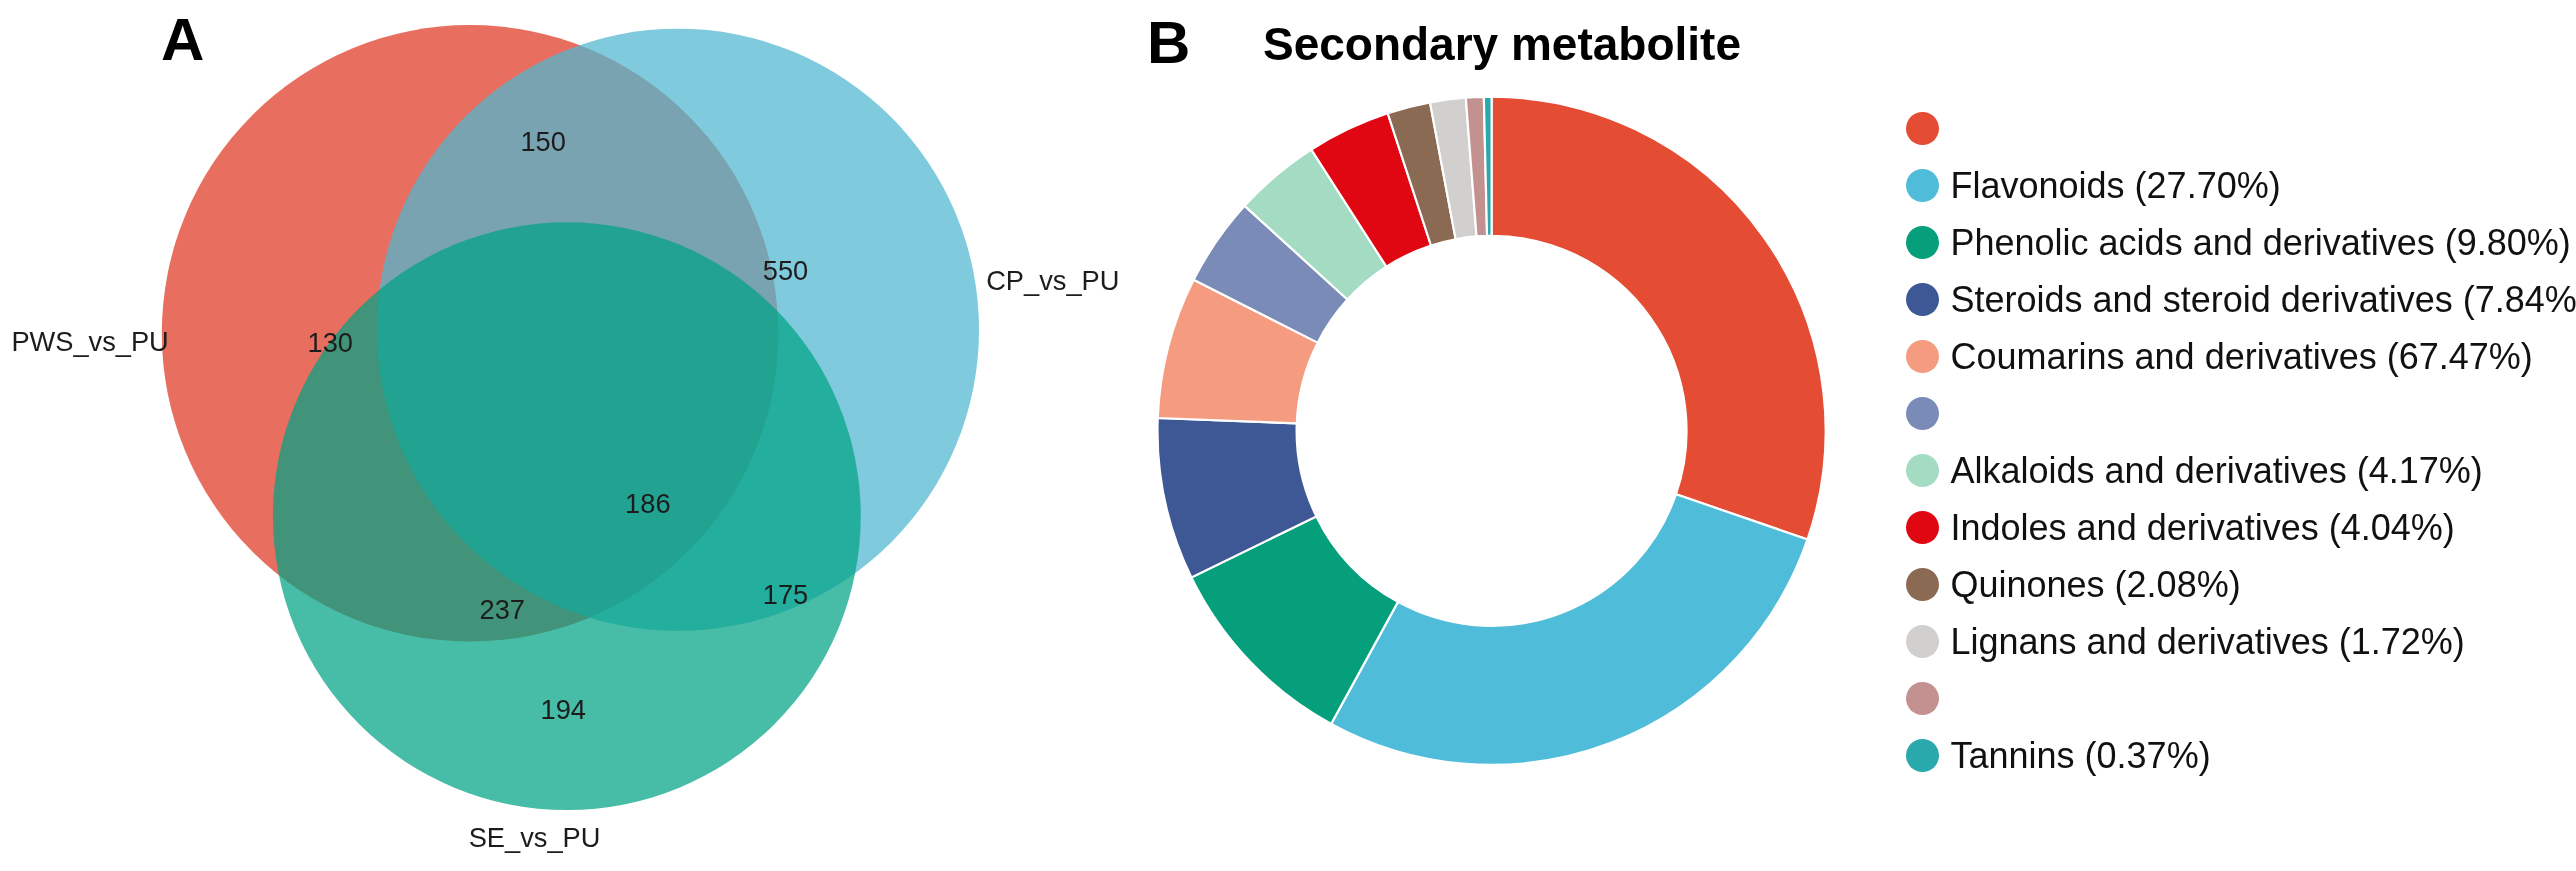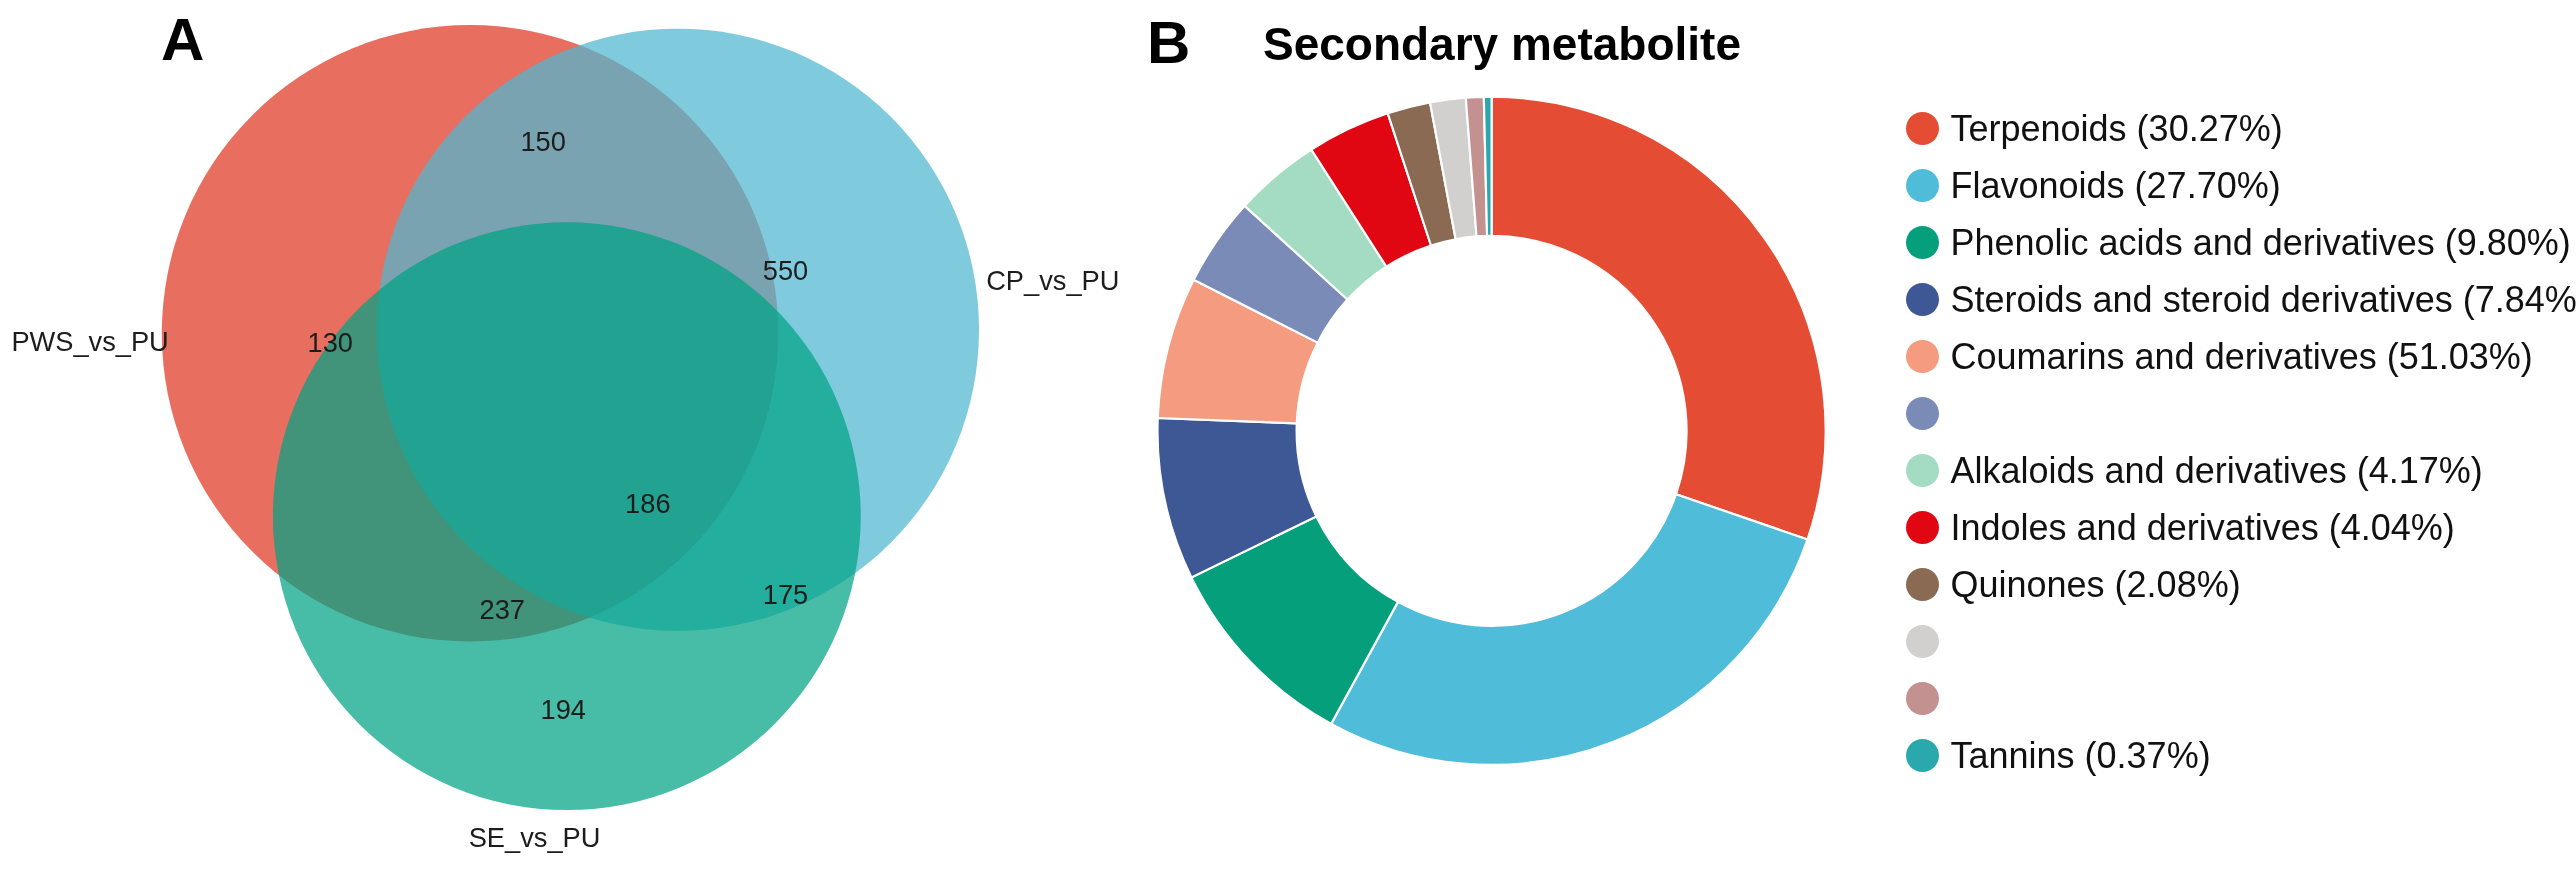--- a/index.html
+++ b/index.html
@@ -106,55 +106,55 @@
 
   <div class="panel-letter" id="letter-a">A</div>
 
   <div class="panel-letter" id="letter-b">B</div>
 
   <div class="chart-title">Secondary metabolite</div>
 
   <div class="legend" id="legend">
       <div class="legend-item">
         <span class="legend-dot" style="background: rgb(228, 77, 51);"></span>
-        <span class="legend-label">Terpenoids (30.27%)</span>
       </div>
       <div class="legend-item">
         <span class="legend-dot" style="background: rgb(79, 188, 218);"></span>
         <span class="legend-label">Flavonoids (27.70%)</span>
       </div>
       <div class="legend-item">
         <span class="legend-dot" style="background: rgb(6, 159, 123);"></span>
         <span class="legend-label">Phenolic acids and derivatives (9.80%)</span>
       </div>
       <div class="legend-item">
         <span class="legend-dot" style="background: rgb(62, 87, 149);"></span>
         <span class="legend-label">Steroids and steroid derivatives (7.84%)</span>
       </div>
       <div class="legend-item">
         <span class="legend-dot" style="background: rgb(244, 155, 128);"></span>
-        <span class="legend-label">Coumarins and derivatives (51.03%)</span>
+        <span class="legend-label">Coumarins and derivatives (67.47%)</span>
       </div>
       <div class="legend-item">
         <span class="legend-dot" style="background: rgb(123, 139, 184);"></span>
       </div>
       <div class="legend-item">
         <span class="legend-dot" style="background: rgb(163, 220, 195);"></span>
         <span class="legend-label">Alkaloids and derivatives (4.17%)</span>
       </div>
       <div class="legend-item">
         <span class="legend-dot" style="background: rgb(224, 7, 19);"></span>
         <span class="legend-label">Indoles and derivatives (4.04%)</span>
       </div>
       <div class="legend-item">
         <span class="legend-dot" style="background: rgb(138, 106, 82);"></span>
         <span class="legend-label">Quinones (2.08%)</span>
       </div>
       <div class="legend-item">
         <span class="legend-dot" style="background: rgb(210, 208, 206);"></span>
+        <span class="legend-label">Lignans and derivatives (1.72%)</span>
       </div>
       <div class="legend-item">
         <span class="legend-dot" style="background: rgb(194, 145, 144);"></span>
       </div>
       <div class="legend-item">
         <span class="legend-dot" style="background: rgb(42, 169, 172);"></span>
         <span class="legend-label">Tannins (0.37%)</span>
       </div>
     </div>
 </div>

